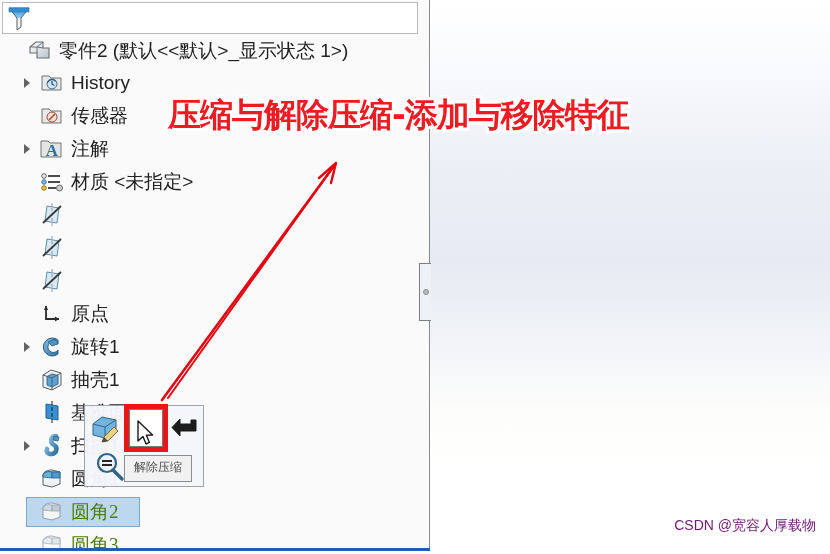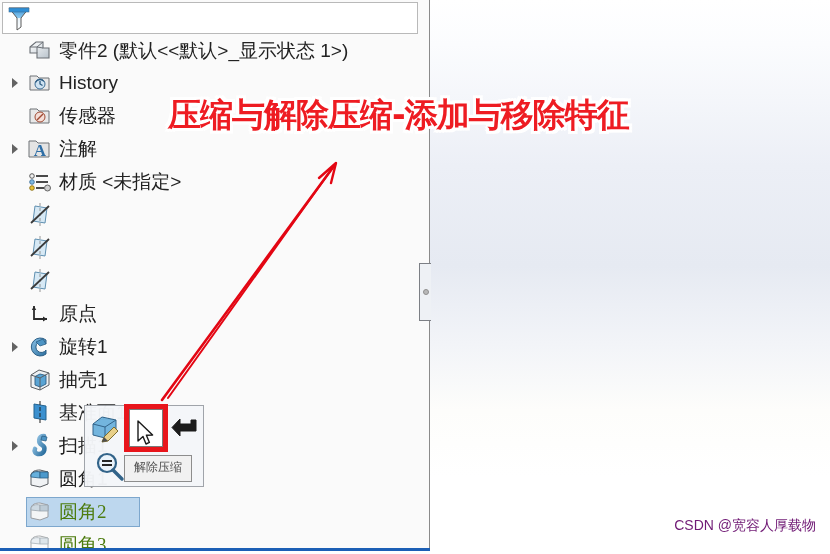--- a/index.html
+++ b/index.html
@@ -86,21 +86,21 @@
     left: 0; top: 36px;
     width: 428px;
     height: 512px;
   }
 
   .row {
     position: relative;
     display: flex;
     align-items: center;
     height: 33px;
-    padding-left: 4px;
+    padding-left: 16px;
     white-space: nowrap;
   }
   .row.root { height: 30px; }
 
   .twisty {
     width: 22px;
     min-width: 22px;
     height: 100%;
     display: flex;
     align-items: center;

